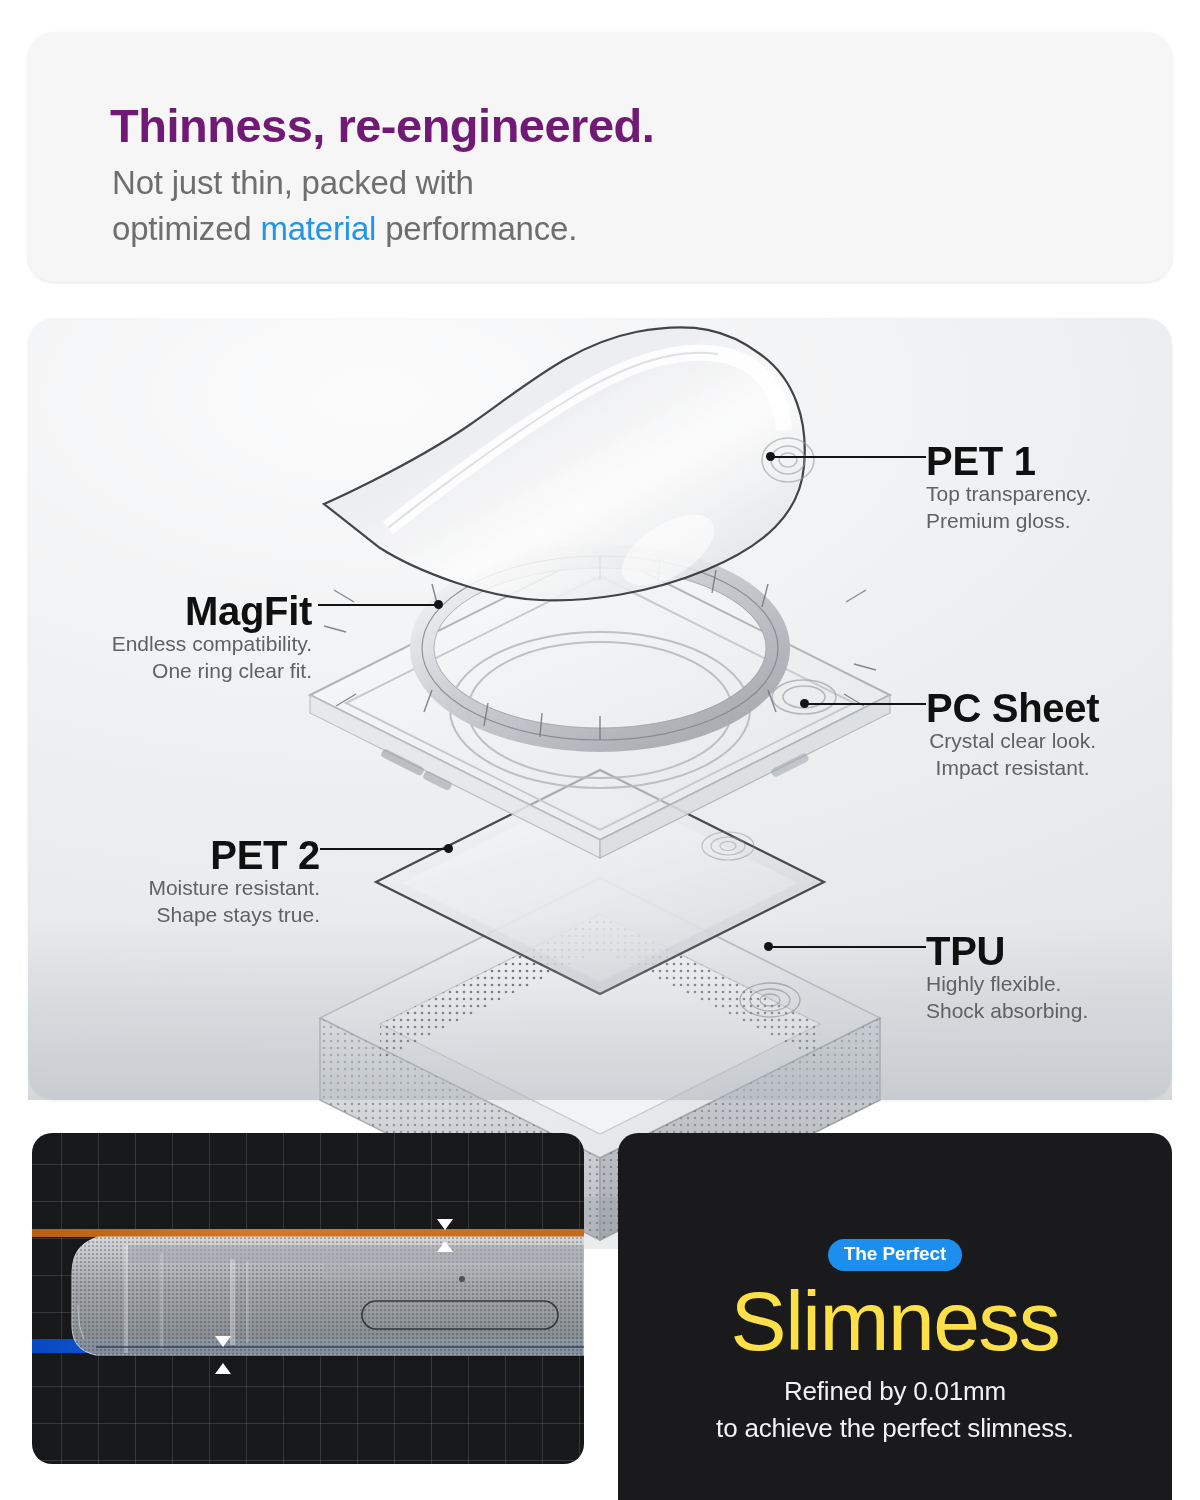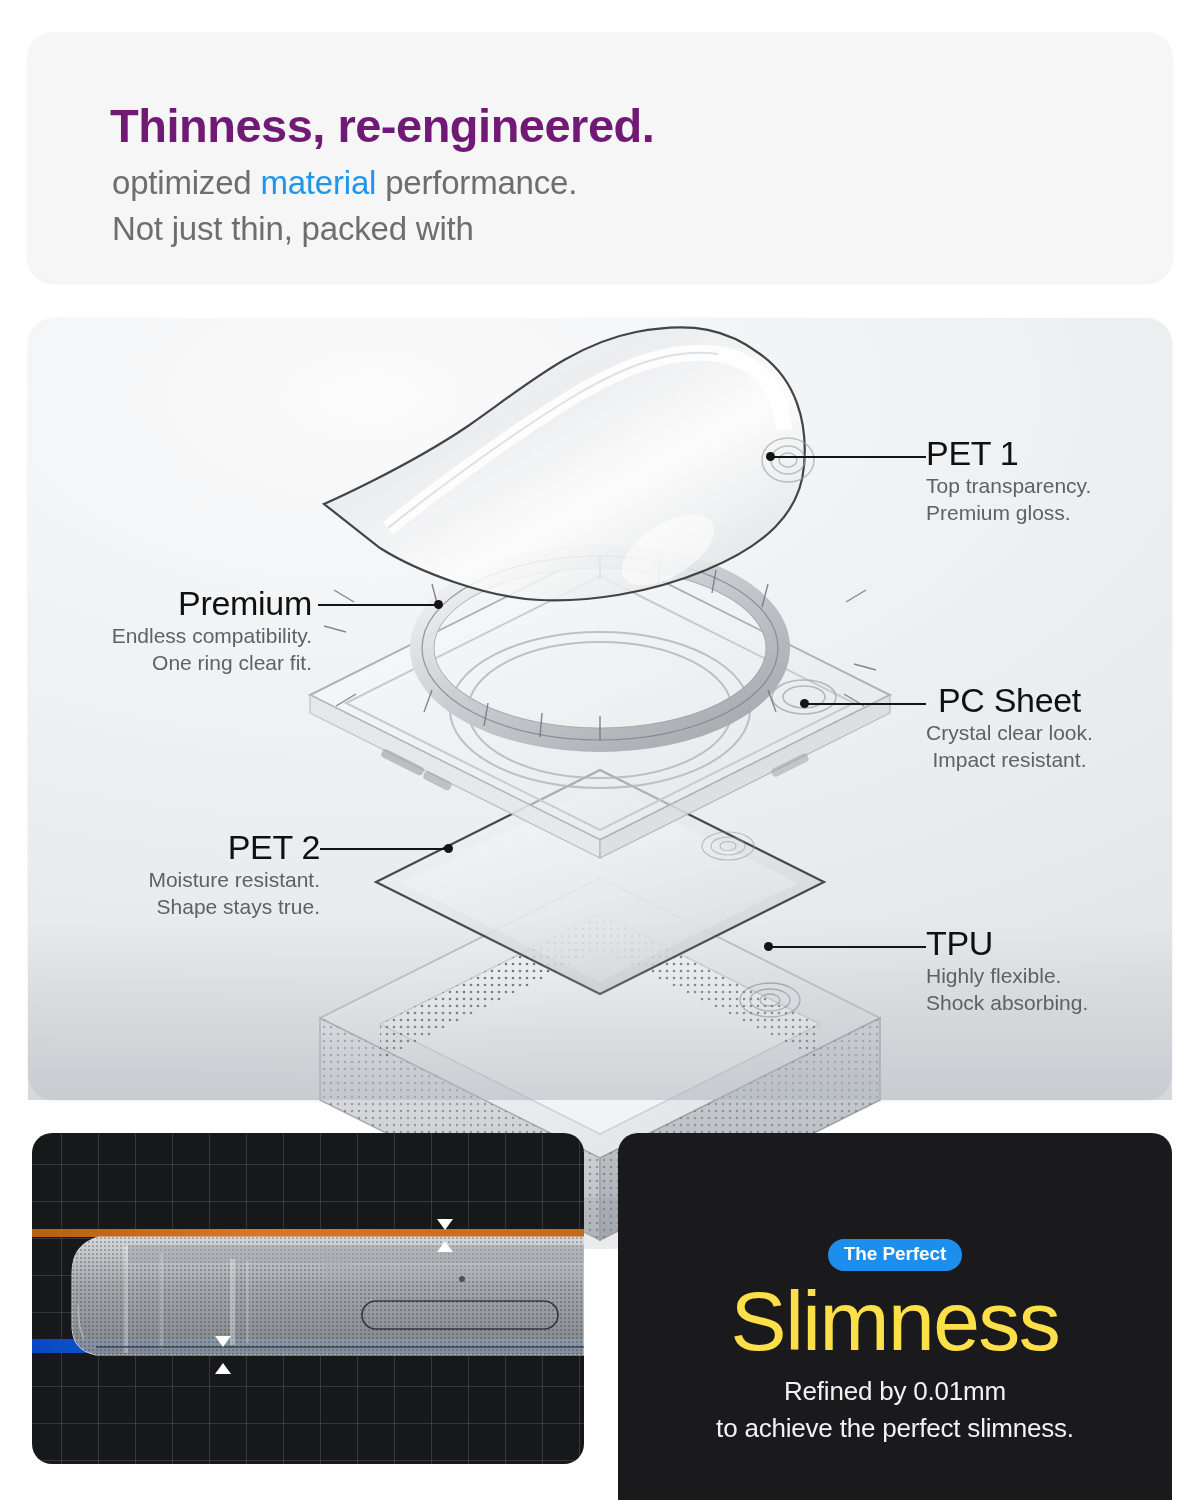--- a/index.html
+++ b/index.html
@@ -68,26 +68,27 @@
     left: 0; right: 0; bottom: 0;
     height: 180px;
     background: linear-gradient(180deg, rgba(190,195,200,0) 0%, rgba(178,184,190,0.55) 100%);
   }
 
   .art-layer { position: absolute; }
 
   
   .callout { position: absolute; }
   .callout .c-title {
-    font-size: 34px;
-    font-weight: 400;
+    font-size: 40px;
+    font-weight: 700;
     color: #101010;
     letter-spacing: -0.3px;
     white-space: nowrap;
     line-height: 38px;
+    margin-top: 8px;
   }
   .callout .c-desc {
     font-size: 21px;
     line-height: 27px;
     color: #5f6163;
     white-space: nowrap;
     margin-top: 0;
   }
   .callout.right { text-align: left; }
   .callout.left  { text-align: right; }
@@ -194,22 +195,22 @@
     margin-top: 4px;
     letter-spacing: -0.2px;
   }
 </style>
 </head>
 <body>
 
 <div class="header-card">
   <div class="header-title">Thinness, re-engineered.</div>
   <div class="header-sub">
+    <div>Not just thin, packed with</div>
     <div><span>optimized </span><span class="accent-word">material</span><span> performance.</span></div>
-    <div>Not just thin, packed with</div>
   </div>
 </div>
 
 <div class="diagram-panel">
 
   <svg class="art-layer" width="1144" height="860" viewBox="0 0 1144 860" style="left:0;top:0;overflow:visible;">
     <defs>
       <linearGradient id="gPet1" x1="0" y1="0" x2="1" y2="1">
         <stop offset="0%" stop-color="#ffffff" stop-opacity="0.95"></stop>
         <stop offset="35%" stop-color="#e9eaec" stop-opacity="0.85"></stop>
@@ -365,21 +366,21 @@
     <div class="c-title">PET 1</div>
     <div class="c-desc">
       <div>Top transparency.</div>
       <div>Premium gloss.</div>
     </div>
   </div>
 
   <div class="leader" style="left:290px; top:286px; width:120px;"></div>
   <div class="leader-dot" style="left:406px; top:282px;"></div>
   <div class="callout left" style="left:20px; top:266px; width:264px;">
-    <div class="c-title">Premium</div>
+    <div class="c-title">MagFit</div>
     <div class="c-desc">
       <div>Endless compatibility.</div>
       <div>One ring clear fit.</div>
     </div>
   </div>
 
   <div class="leader" style="left:780px; top:385px; width:118px;"></div>
   <div class="leader-dot" style="left:772px; top:381px;"></div>
   <div class="callout right" style="left:898px; top:363px;text-align:center;">
     <div class="c-title">PC Sheet</div>

